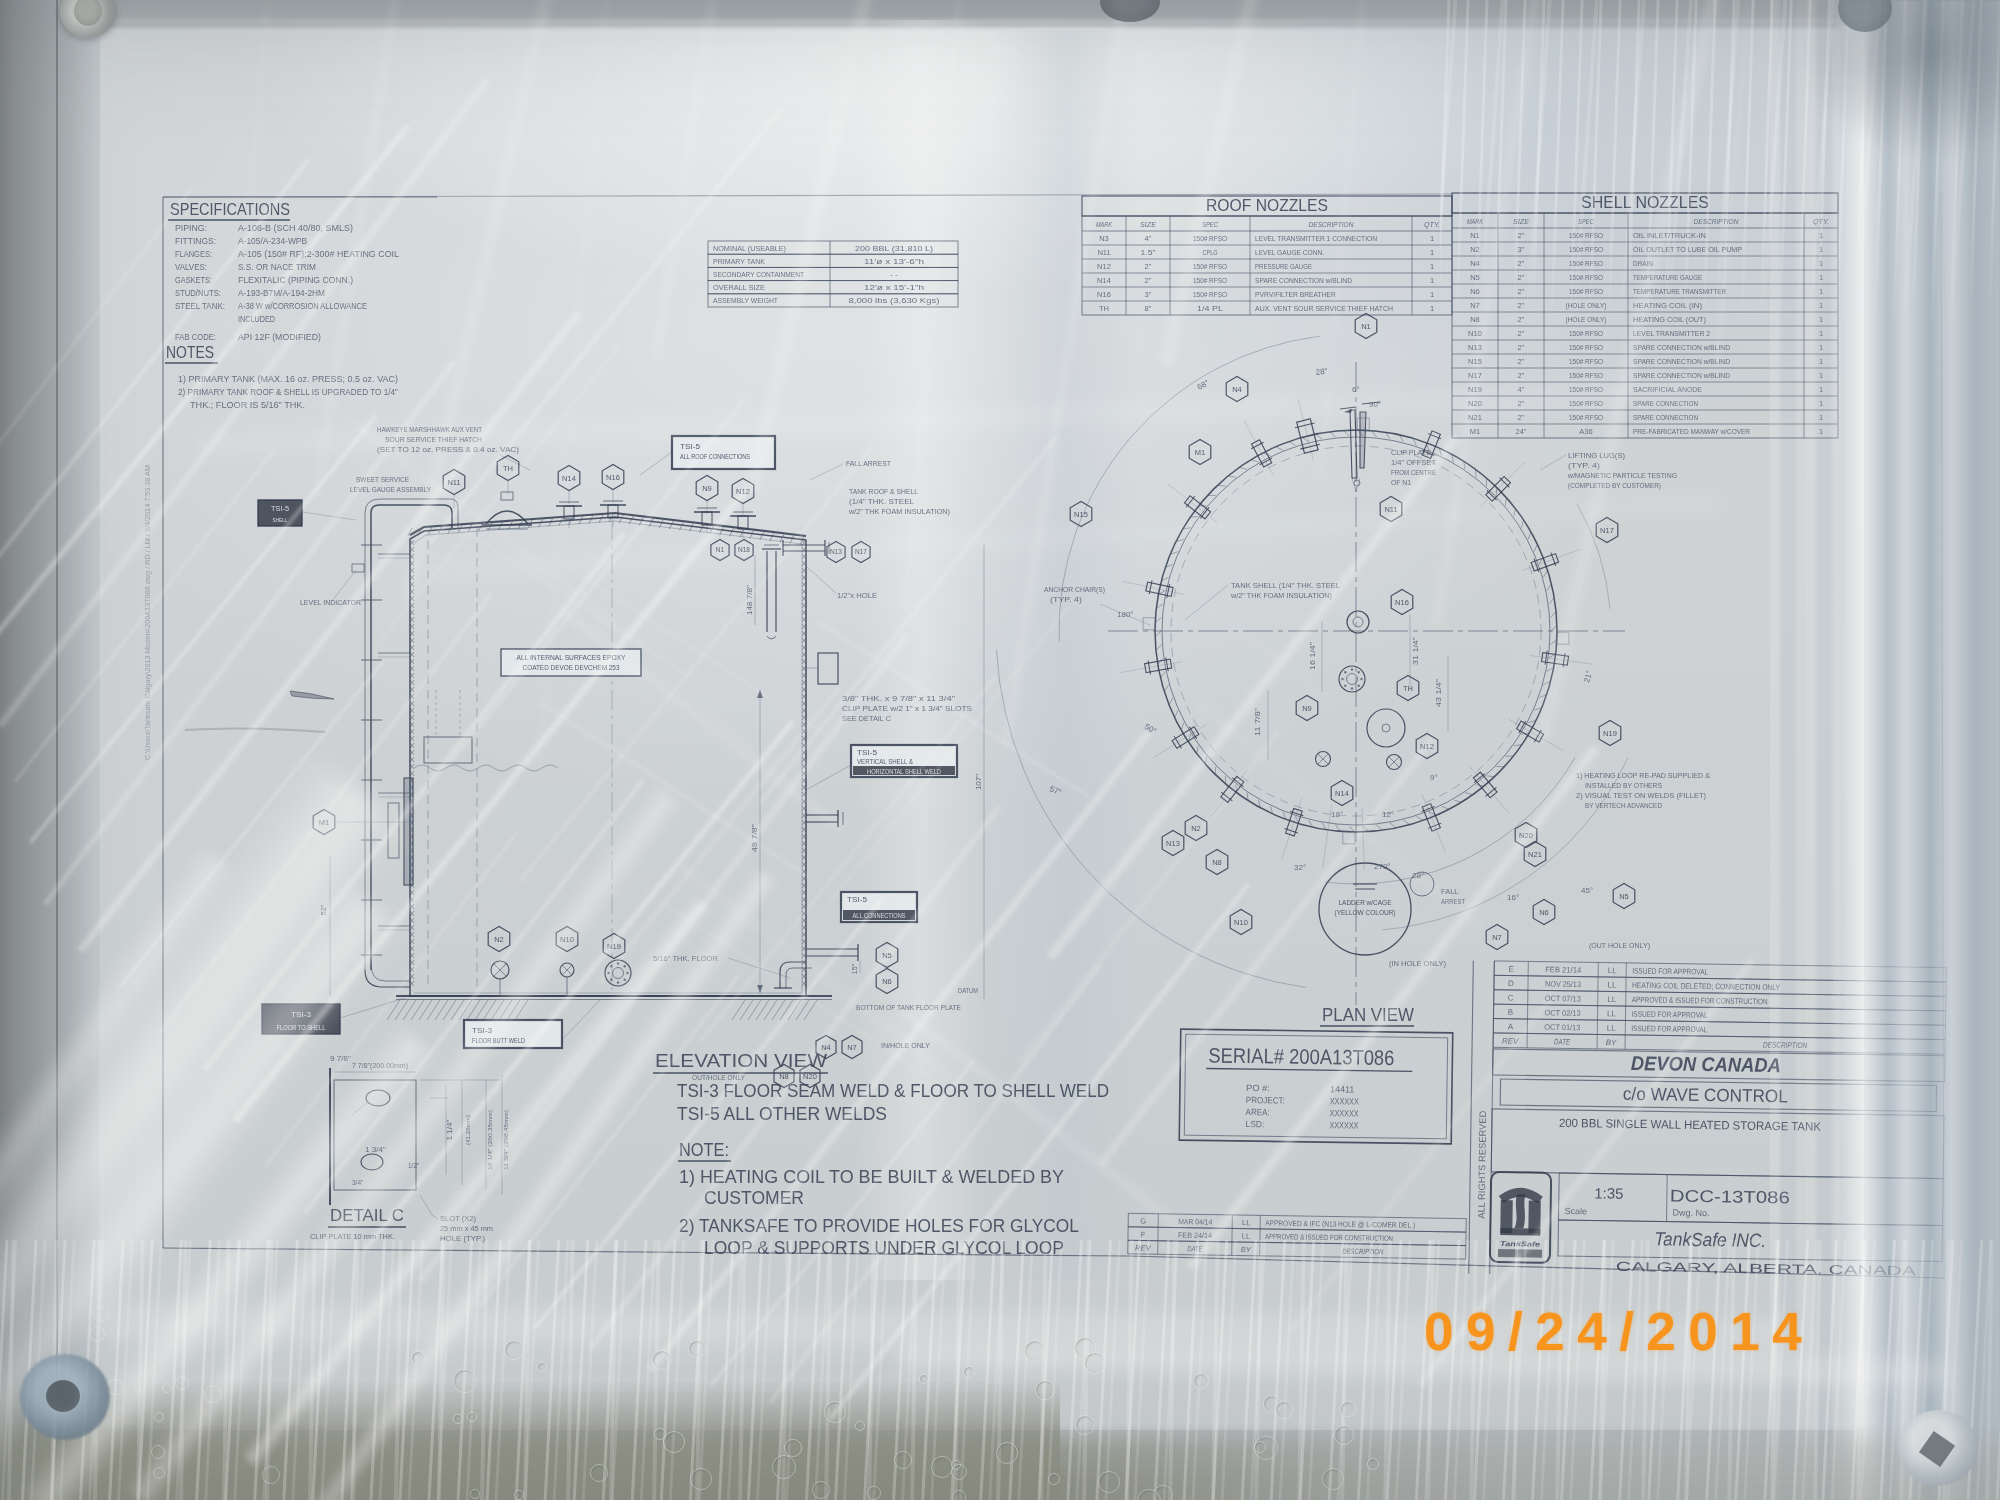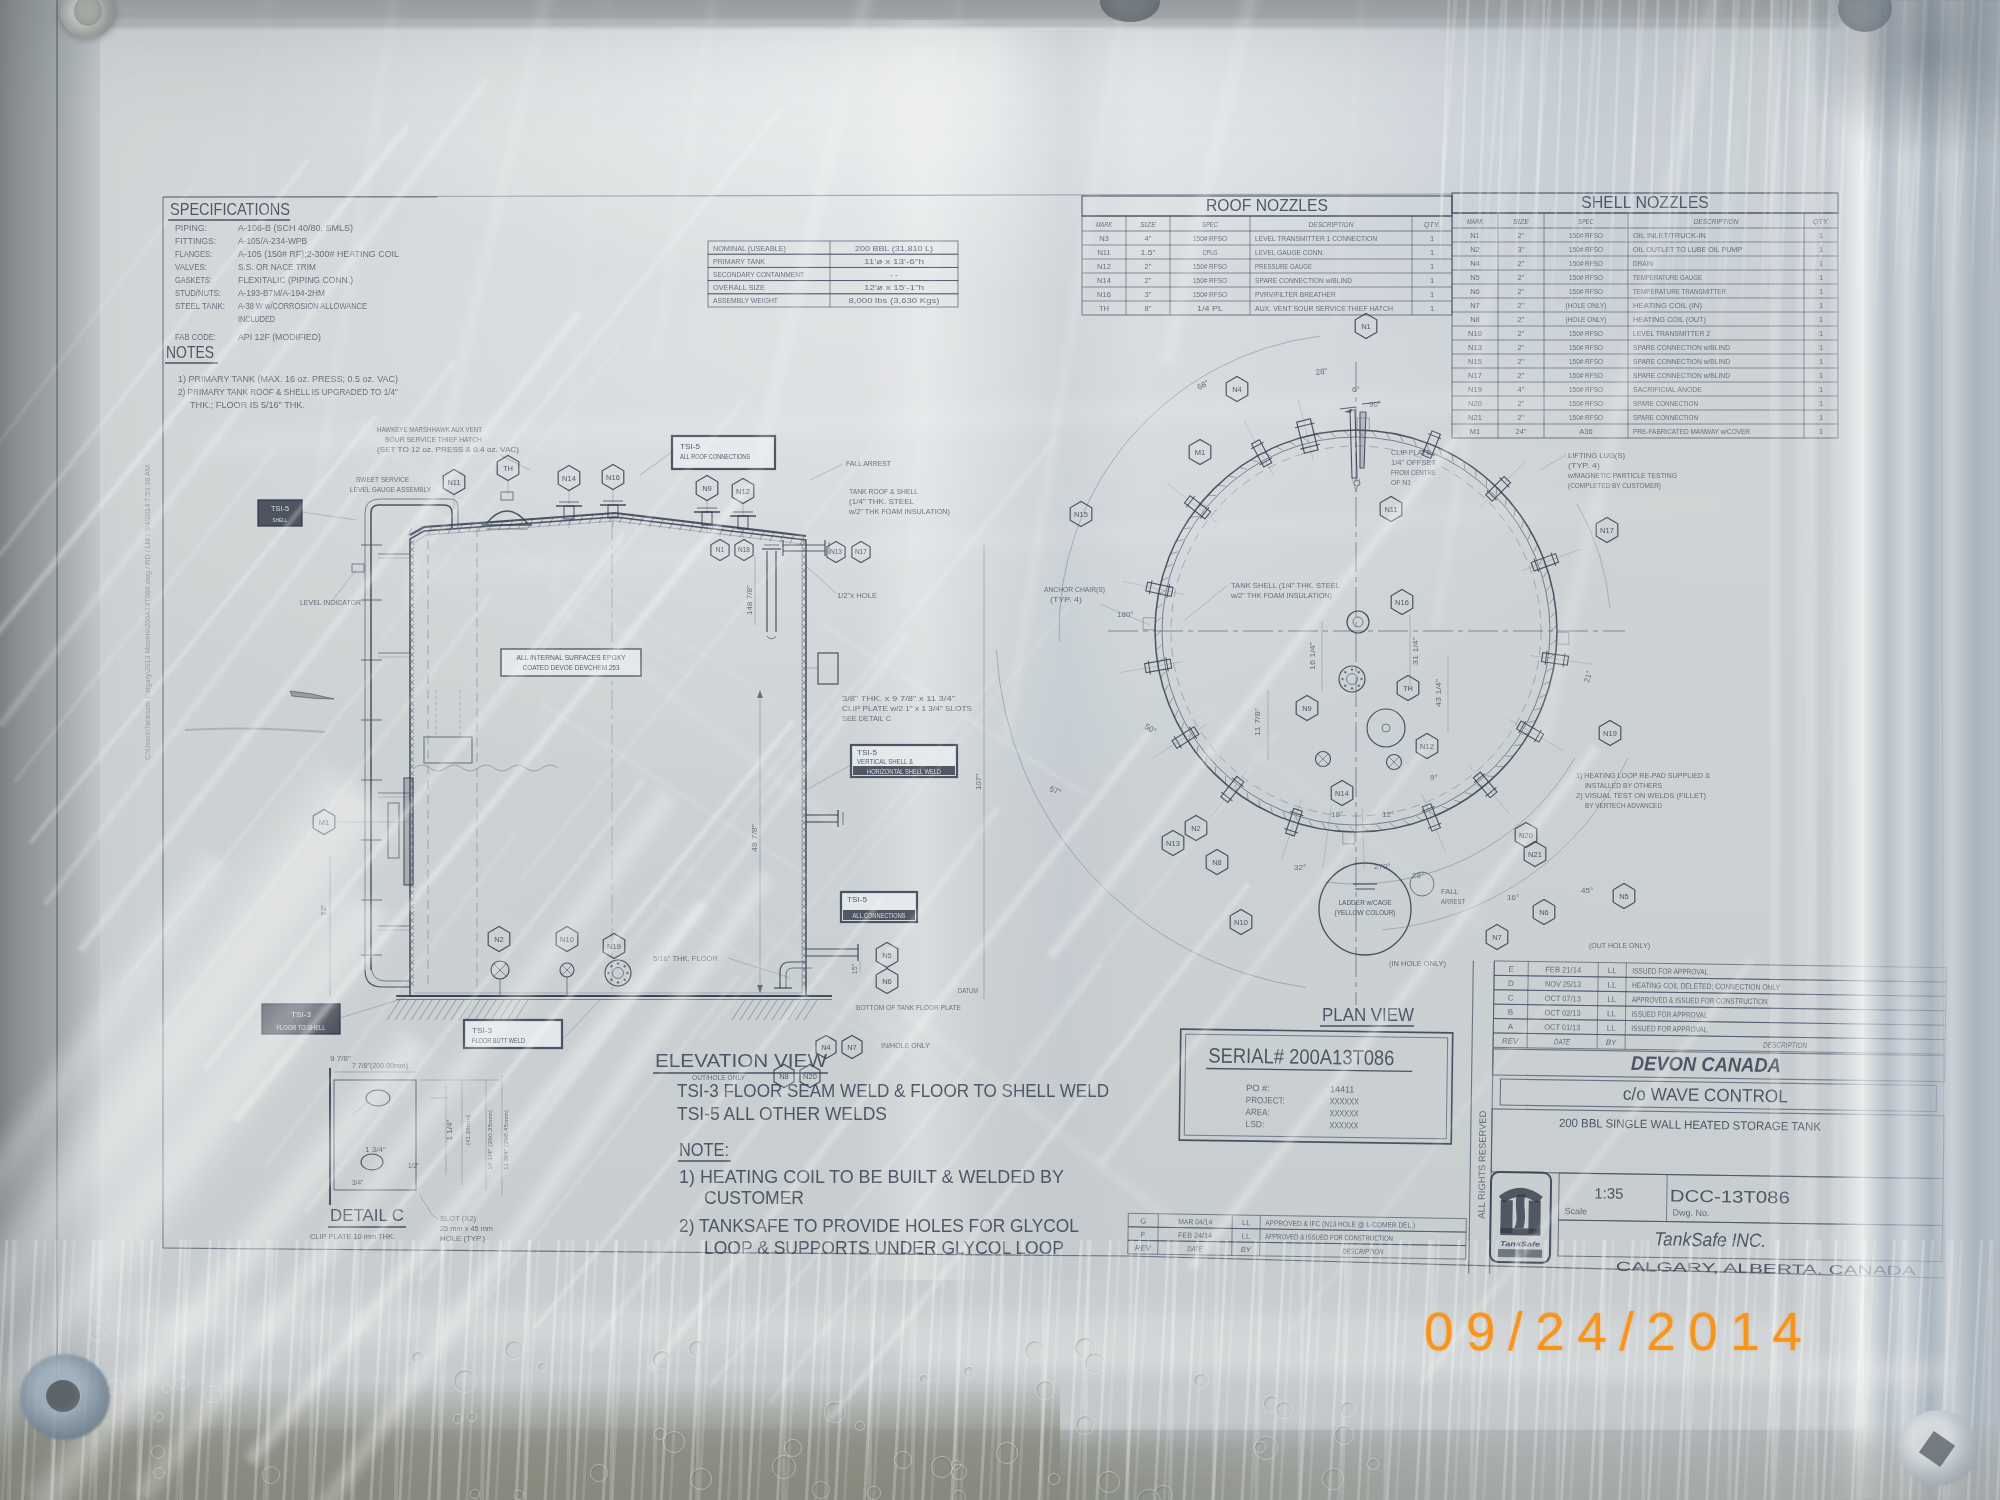--- a/index.html
+++ b/index.html
@@ -45,21 +45,21 @@
   repeating-linear-gradient(94deg, rgba(255,255,255,0) 0 13px, rgba(255,255,255,0.18) 14px 17px, rgba(255,255,255,0) 18px 47px);
  -webkit-mask-image:linear-gradient(180deg,#000 55%,transparent);mask-image:linear-gradient(180deg,#000 55%,transparent);filter:blur(0.6px)}
 #topband{position:absolute;left:0;top:0;width:2000px;height:28px;
  background:linear-gradient(180deg,#9fa4a9 0,#a7acb0 60%, rgba(167,172,176,0) 100%)}
 #leftstrip{position:absolute;left:0;top:0;width:100px;height:1500px;
  background:linear-gradient(90deg,#7e8284 0,#8e9295 16px,#999fa2 40px,#abb1b5 70px,#c2c8cc 100%)}
 #leftline{position:absolute;left:56px;top:0;width:2px;height:1500px;background:rgba(90,95,98,0.6)}
 svg text{font-family:"Liberation Sans",sans-serif}
 .st{position:absolute;pointer-events:none}
 #datestamp{position:absolute;left:1424px;top:1301px;color:#f7941e;
- font-size:53px;font-weight:normal;letter-spacing:12.5px;
+ font-size:53px;font-weight:bold;letter-spacing:12.5px;
  text-shadow:0 0 3px rgba(247,148,30,0.5)}
 #sheetblur{position:absolute;left:0;top:0;filter:blur(0.55px)}
 </style></head>
 <body>
 <div id="c">
   <div id="paper"></div>
   <div id="topband"></div>
   <div id="shadowline"></div>
   <div id="leftstrip"></div>
   <div id="leftline"></div>

